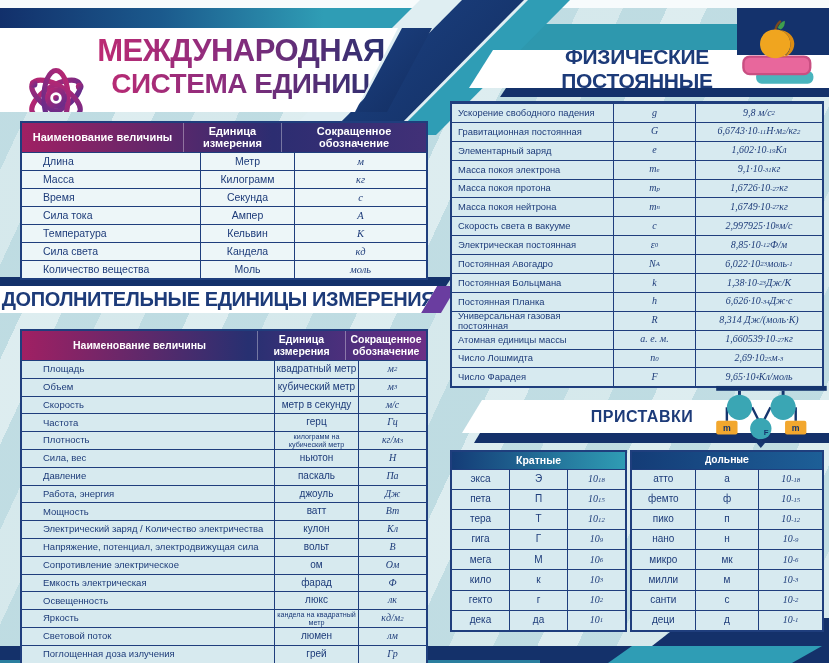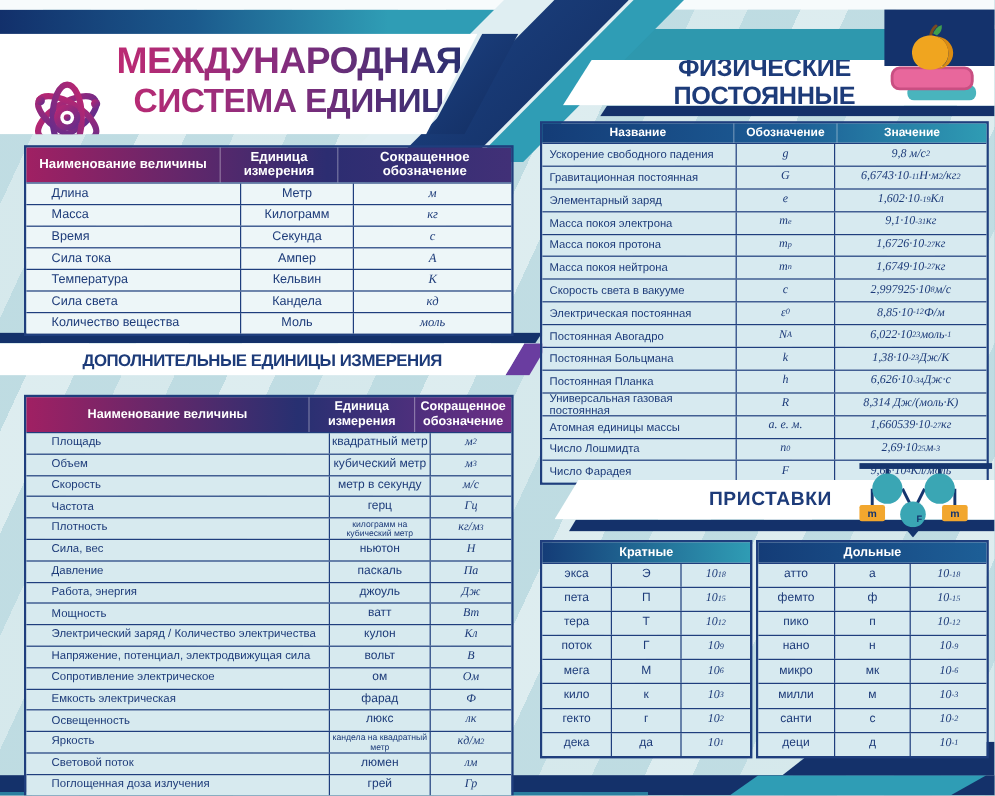--- a/index.html
+++ b/index.html
@@ -51,21 +51,21 @@
   .title-l1{font-size:31px;}
   .title-l2{font-size:28px;line-height:32px;}
   .grad-text{background:linear-gradient(90deg,#c02a72 0%,#8b2d7e 45%,#25306f 100%);
     -webkit-background-clip:text;background-clip:text;-webkit-text-fill-color:transparent;color:transparent;}
 
   .bar-add{left:0;top:277px;width:452px;height:9px;background:#14316a;
     clip-path:polygon(0 0,100% 0,calc(100% - 6px) 100%,0 100%);z-index:4;}
   .banner-add{left:0;top:286px;width:437px;height:27px;background:#ffffff;
     clip-path:polygon(0 0,437px 0,421px 100%,0 100%);z-index:5;
     display:flex;align-items:center;justify-content:center;}
-  .banner-add span{font-weight:bold;font-size:14px;letter-spacing:-0.4px;color:#1d3b79;}
+  .banner-add span{font-weight:bold;font-size:20px;letter-spacing:-0.4px;color:#1d3b79;}
   .pg-purple{left:421px;top:286px;width:38px;height:27px;background:#6a3da0;
     clip-path:polygon(16px 0,36px 0,20px 100%,0 100%);z-index:4;}
 
   .banner-phys{left:469px;top:50px;width:360px;height:38px;background:#ffffff;
     clip-path:polygon(24px 0,100% 0,100% 100%,0 100%);z-index:5;
     display:flex;align-items:center;}
   .banner-phys span{display:block;width:280px;margin-left:28px;text-align:center;
     font-weight:bold;font-size:21px;letter-spacing:-0.3px;color:#1d3b79;}
   .bar-phys{left:500px;top:88px;width:329px;height:9px;background:#14316a;
     clip-path:polygon(6px 0,100% 0,100% 100%,0 100%);z-index:5;}
@@ -121,21 +121,21 @@
   .t-const .c1{width:155px;} .t-const .c2{width:81px;} .t-const .c3{flex:1;}
 
   
   .t-pref{top:450px;}
   .t-pref .thead{height:17px;font-size:10.5px;}
   .t-pref .trow{height:19.1px;background:#d7eaf0;font-size:10px;}
   .t-pref .td{width:33.33%;}
   .t-mult{left:450px;width:177px;}
   .t-mult .thead{background:linear-gradient(90deg,#143c77 0%,#2f9cb4 100%);}
   .t-sub{left:630px;width:194px;}
-  .t-sub .thead{background:linear-gradient(90deg,#143c77 0%,#1d5f97 100%);}
+  .t-sub .thead{background:linear-gradient(90deg,#143c77 0%,#1d5f97 100%);font-family:Liberation Mono, monospace;}
 </style>
 </head>
 <body>
 
 <div class="stage">
 
   <div class="abs top-white"></div>
   <div class="abs band-left"></div>
   <div class="abs band-right-teal"></div>
   <div class="abs stripe-light"></div>
@@ -351,25 +351,20 @@
       <rect x="20" y="64" width="72" height="16" rx="7" fill="#49b4bd"></rect>
       <rect x="4" y="46" width="84" height="22" rx="8" fill="#e8679c" stroke="#c94f82" stroke-width="3"></rect>
       <path d="M47 10 q3 -7 9 -9 q1 7 -5 11 z" fill="#3f9e4d"></path>
       <path d="M44 14 q1 -8 6 -12" stroke="#7a4a1e" stroke-width="3" fill="none" stroke-linecap="round"></path>
       <path d="M44 12 c-13 0 -20 10 -19 20 c1 10 9 16 19 16 c10 0 18 -6 19 -16 c1 -10 -6 -20 -19 -20 z" fill="#f0a51f"></path>
       <path d="M50 13 c8 2 13 9 13 18 c0 8 -5 14 -11 16 c8 0 16 -7 16 -17 c0 -10 -9 -17 -18 -17 z" fill="#db8c12"></path>
     </svg>
   </div>
 
   <div class="abs tbl t-const">
-    <div class="thead">
-      <div class="td c1">Название</div>
-      <div class="td c2">Обозначение</div>
-      <div class="td c3">Значение</div>
-    </div>
 
       <div class="trow body">
         <div class="td c1">Ускорение свободного падения</div>
         <div class="td c2 math">g</div>
         <div class="td c3 math">9,8 м/с<sup>2</sup></div>
       </div>
 
       <div class="trow body">
         <div class="td c1">Гравитационная постоянная</div>
         <div class="td c2 math">G</div>
@@ -498,21 +493,21 @@
         <div class="td math">10<sup>15</sup></div>
       </div>
 
       <div class="trow body">
         <div class="td">тера</div>
         <div class="td">Т</div>
         <div class="td math">10<sup>12</sup></div>
       </div>
 
       <div class="trow body">
-        <div class="td">поток</div>
+        <div class="td">гига</div>
         <div class="td">Г</div>
         <div class="td math">10<sup>9</sup></div>
       </div>
 
       <div class="trow body">
         <div class="td">мега</div>
         <div class="td">М</div>
         <div class="td math">10<sup>6</sup></div>
       </div>
 

